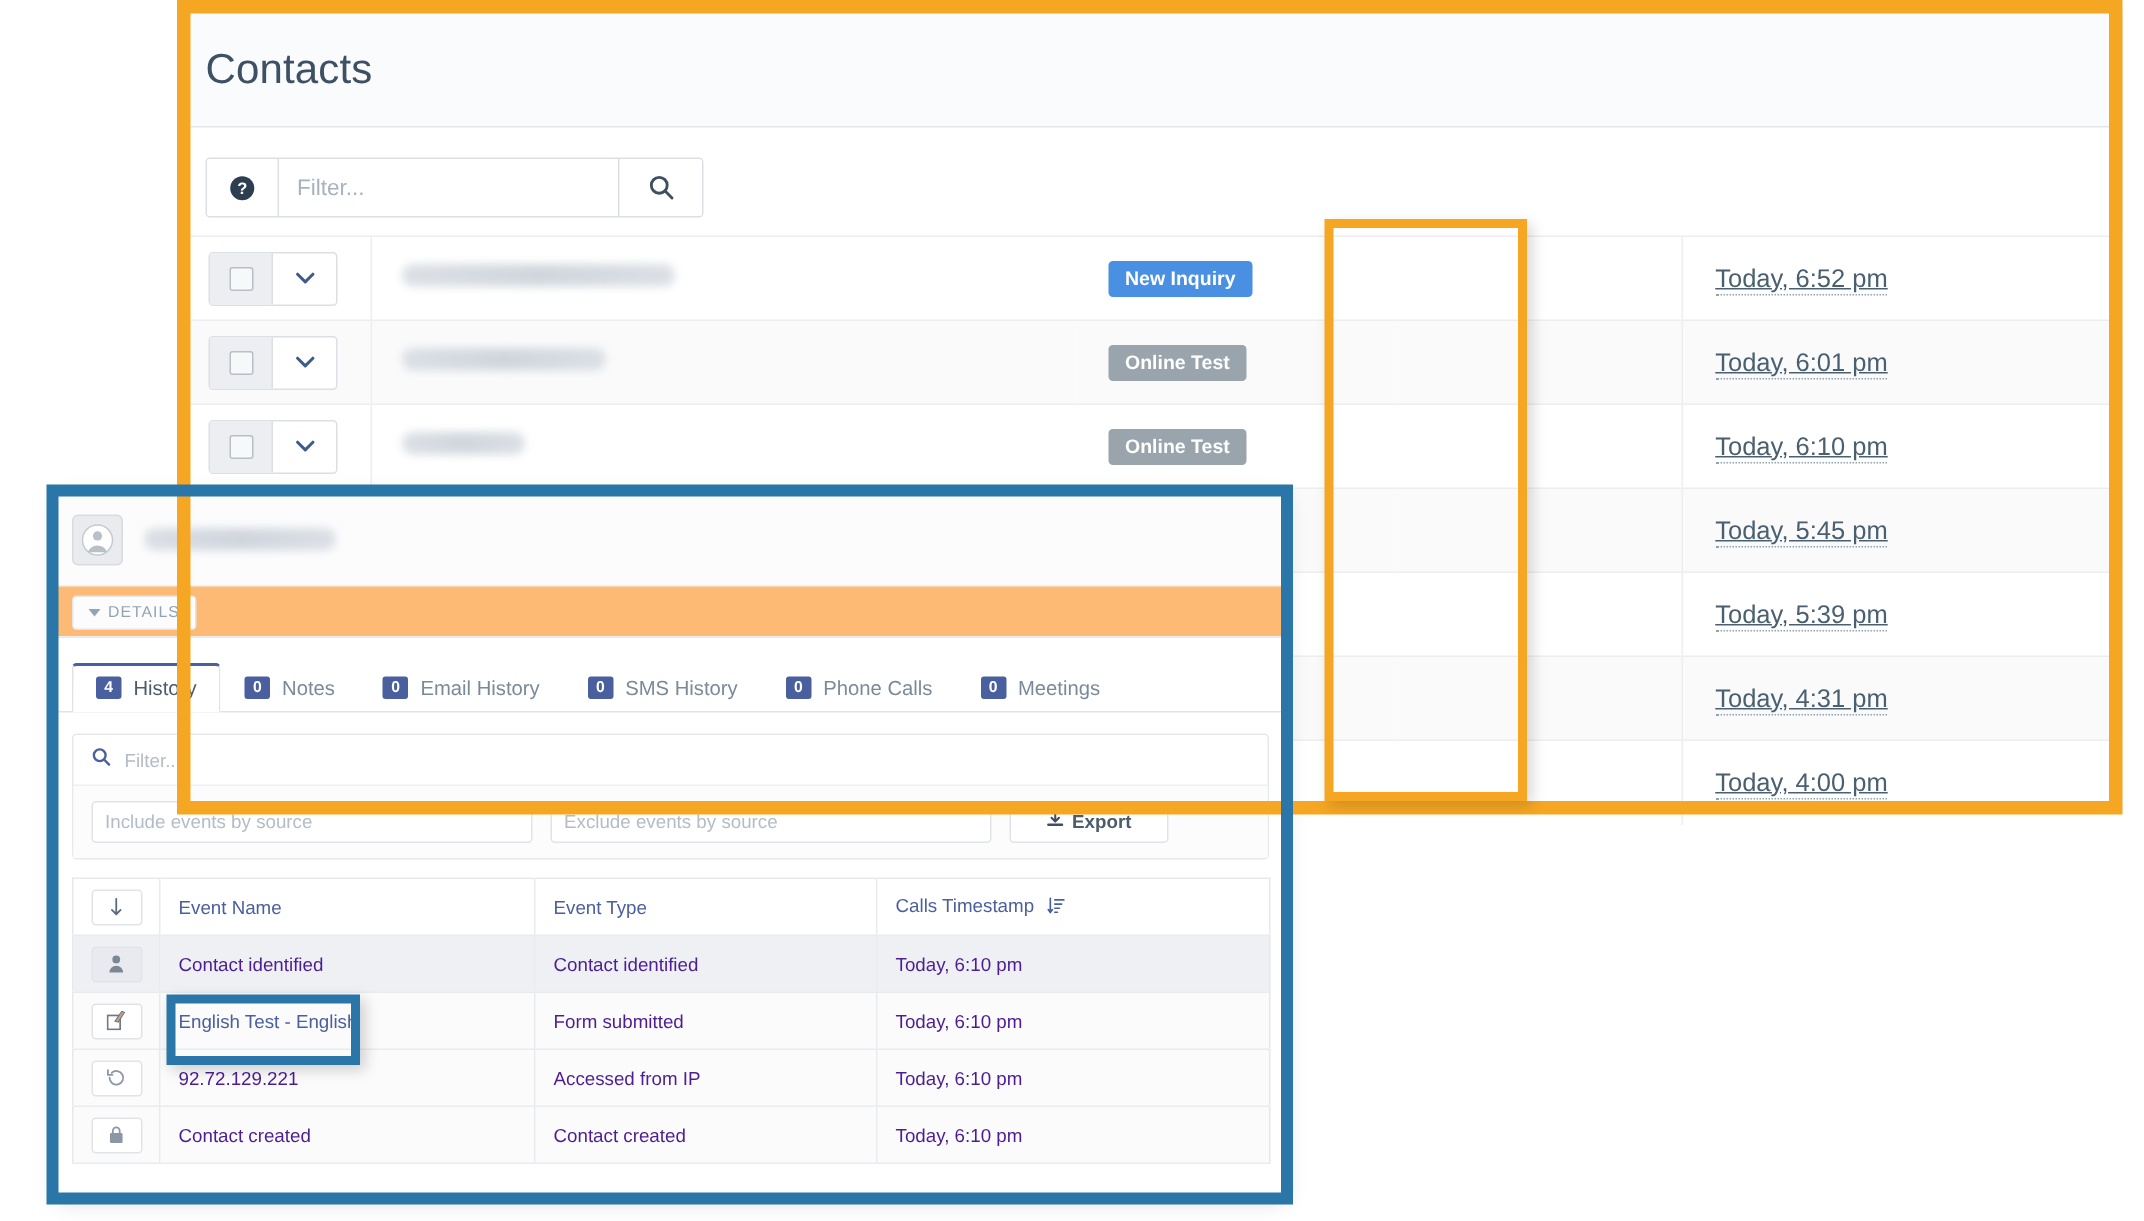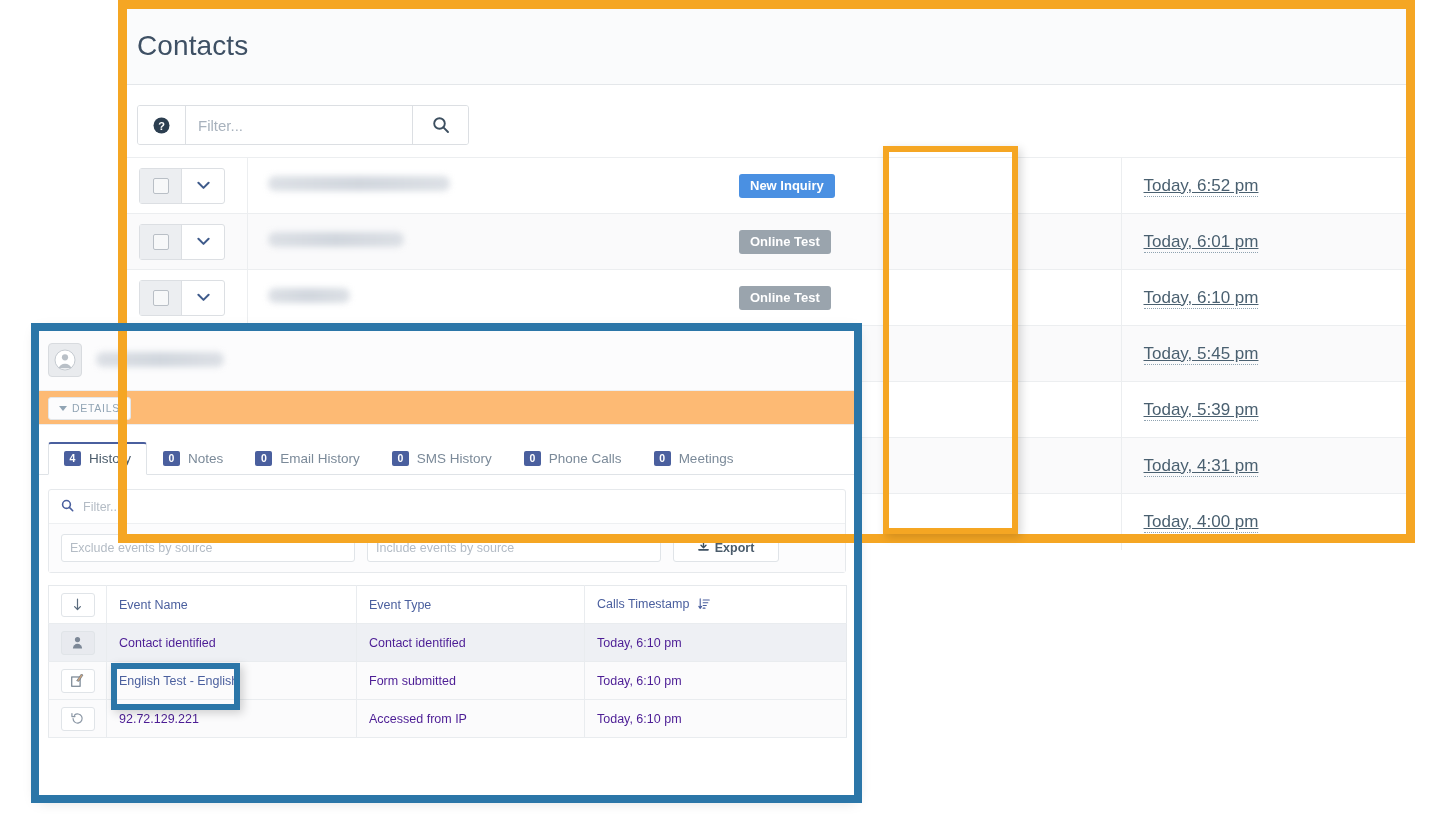--- a/index.html
+++ b/index.html
@@ -401,22 +401,22 @@
       <div id="fb-top">
         <span>
           <svg width="13" height="13" viewBox="0 0 14 14" aria-hidden="true">
             <circle cx="5.9" cy="5.9" r="4.2" fill="none" stroke="#4a5f9e" stroke-width="1.7"></circle>
             <line x1="9" y1="9" x2="12.6" y2="12.6" stroke="#4a5f9e" stroke-width="1.7" stroke-linecap="round"></line>
           </svg>
         </span>
         <span class="ftxt">Filter...</span>
       </div>
       <div id="fb-bottom">
+        <input id="inc-src" class="src-input" type="text" placeholder="Include events by source" style="">
         <input id="exc-src" class="src-input" type="text" placeholder="Exclude events by source" style="">
-        <input id="inc-src" class="src-input" type="text" placeholder="Include events by source" style="">
         <button class="export-btn">
           <span>
             <svg width="11" height="11" viewBox="0 0 12 12" aria-hidden="true">
               <path d="M6 0.7v6.2M3.3 4.6L6 7.3l2.7-2.7" fill="none" stroke="#3d4f60" stroke-width="1.5" stroke-linecap="round" stroke-linejoin="round"></path>
               <path d="M1 9.6h10" stroke="#3d4f60" stroke-width="1.8" stroke-linecap="round"></path>
             </svg>
           </span>
           <span>Export</span>
         </button>
       </div>
@@ -472,20 +472,31 @@
             <td class="ev-icon-col"><span class="ev-chip">
                 <svg width="13" height="13" viewBox="0 0 14 14">
                   <path d="M2.2 7a4.9 4.9 0 1 0 1.5-3.5" fill="none" stroke="#8b97a5" stroke-width="1.3" stroke-linecap="round"></path>
                   <path d="M1 1.6v3.3h3.3" fill="none" stroke="#8b97a5" stroke-width="1.3" stroke-linecap="round" stroke-linejoin="round"></path>
                 </svg>
               </span></td>
             <td class="ev-name-col">92.72.129.221</td>
             <td class="ev-type-col">Accessed from IP</td>
             <td class="ev-time-col">Today, 6:10 pm</td>
           </tr>
+          <tr class="plain">
+            <td class="ev-icon-col"><span class="ev-chip">
+                <svg width="11" height="13" viewBox="0 0 12 14">
+                  <rect x="1.4" y="5.8" width="9.2" height="7.2" rx="1" fill="#8b97a5"></rect>
+                  <path d="M3.5 5.8V4.1a2.5 2.5 0 0 1 5 0v1.7" fill="none" stroke="#8b97a5" stroke-width="1.3"></path>
+                </svg>
+              </span></td>
+            <td class="ev-name-col">Contact created</td>
+            <td class="ev-type-col">Contact created</td>
+            <td class="ev-time-col">Today, 6:10 pm</td>
+          </tr>
         </tbody>
     </table>
   </div>
 
   <div class="callout" id="callout-contacts" style="border-color: rgb(245, 166, 35);"></div>
   <div class="callout" id="callout-stage" style="border-color: rgb(245, 166, 35);"></div>
   <div class="callout" id="callout-detail" style="border-color: rgb(43, 118, 168);"></div>
   <div class="callout" id="callout-event" style="border-color: rgb(43, 118, 168);"></div>
 </div>
 

